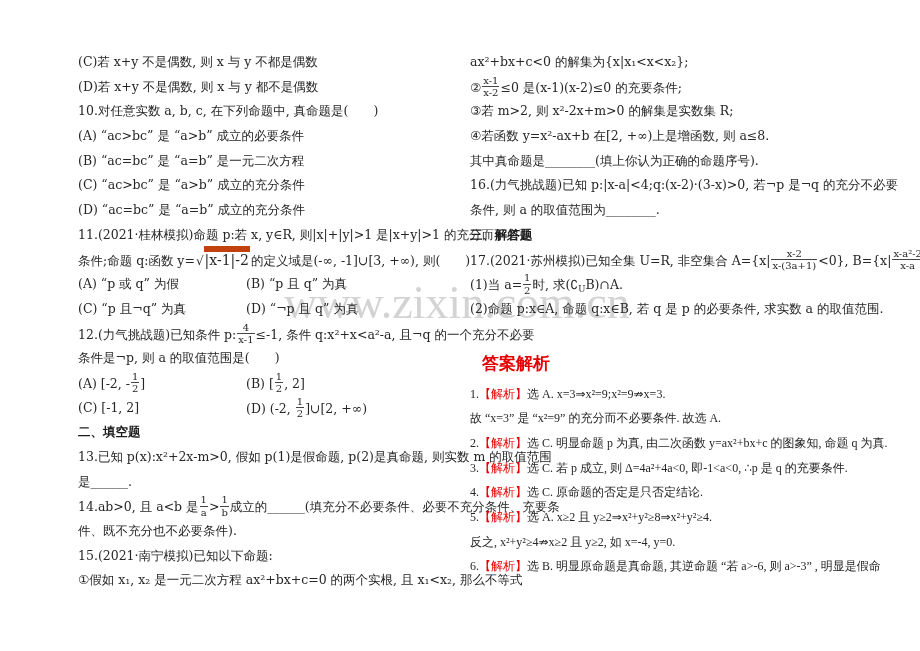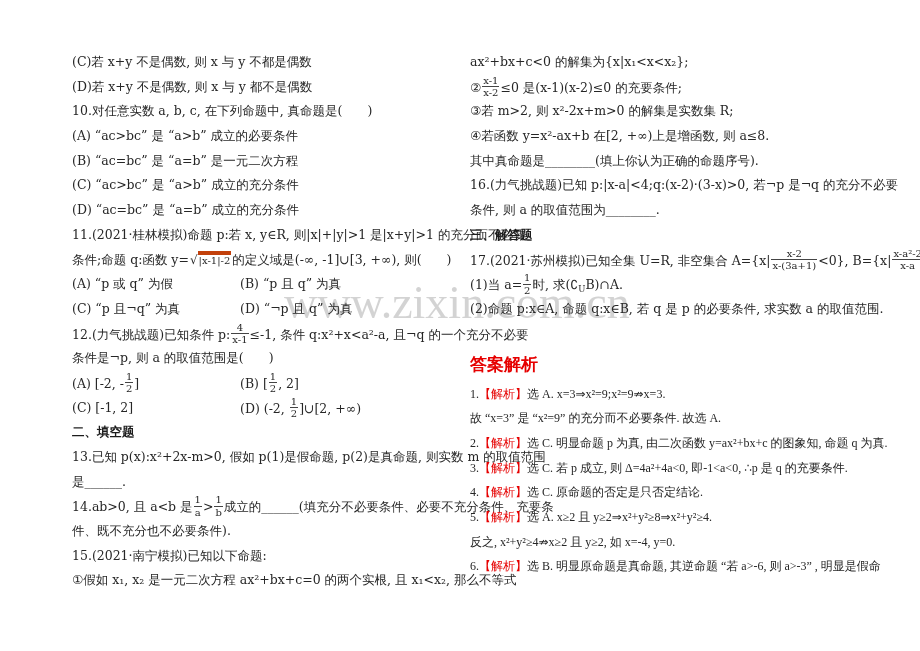--- a/index.html
+++ b/index.html
@@ -9,44 +9,45 @@
     font-family:"DejaVu Serif","DejaVu Sans","Liberation Serif",serif;
     color:#262626;
   }
   .watermark{
     position:absolute;left:284px;top:276px;z-index:0;
     font-family:Liberation Serif, serif;
     font-size:46px;color:#c9c9c9;opacity:0.8;letter-spacing:0;
     pointer-events:none;white-space:nowrap;
   }
   .column{position:absolute;top:50px;z-index:1;}
-  .column.left{left:72px;width:408px;}
+  .column.left{left:78px;width:408px;}
   .column.right{left:470px;width:450px;}
   .line{
     height:24.7px;line-height:24.7px;font-size:12.5px;white-space:nowrap;
   }
   .line.secbold{font-weight:bold;color:#1c1c1c;}
   .line.heading{
     font-size:17px;font-weight:bold;color:#e60000;
     margin-top:26px;height:34px;line-height:34px;
-    font-family:Liberation Sans, sans-serif;
+    font-family:Liberation Mono, monospace;
+    margin-left:12px;
   }
   .line.ans{font-family:Liberation Serif, serif;font-size:12px;}
   .red{color:#e60000;}
   .cell{display:inline-block;width:168px;}
   .sub{font-size:8.5px;vertical-align:-3px;}
   .frac{
     display:inline-block;vertical-align:-5px;text-align:center;
     font-size:10px;line-height:1.15;margin:0 1px;
   }
   .frac .num{display:block;padding:0 1px;}
   .frac .den{display:block;border-top:1px solid #444;padding:0 1px;}
   .sqrt{display:inline-block;white-space:nowrap;margin:0 1px;}
   .sqrt .rad{font-size:12px;}
-  .sqrt .radicand{border-top:4px solid #c2410c;font-size:10px;padding:0 1px;}
+  .sqrt .radicand{border-top:6px solid #c2410c;font-size:14px;padding:0 1px;}
 </style>
 </head>
 <body>
 
 <div class="watermark">www.zixin.com.cn</div>
 
 <div class="column left">
     <div class="line"><span>(C)若 x+y 不是偶数, 则 x 与 y 不都是偶数</span></div>
     <div class="line"><span>(D)若 x+y 不是偶数, 则 x 与 y 都不是偶数</span></div>
     <div class="line"><span>10.对任意实数 a, b, c, 在下列命题中, 真命题是(　　)</span></div>

